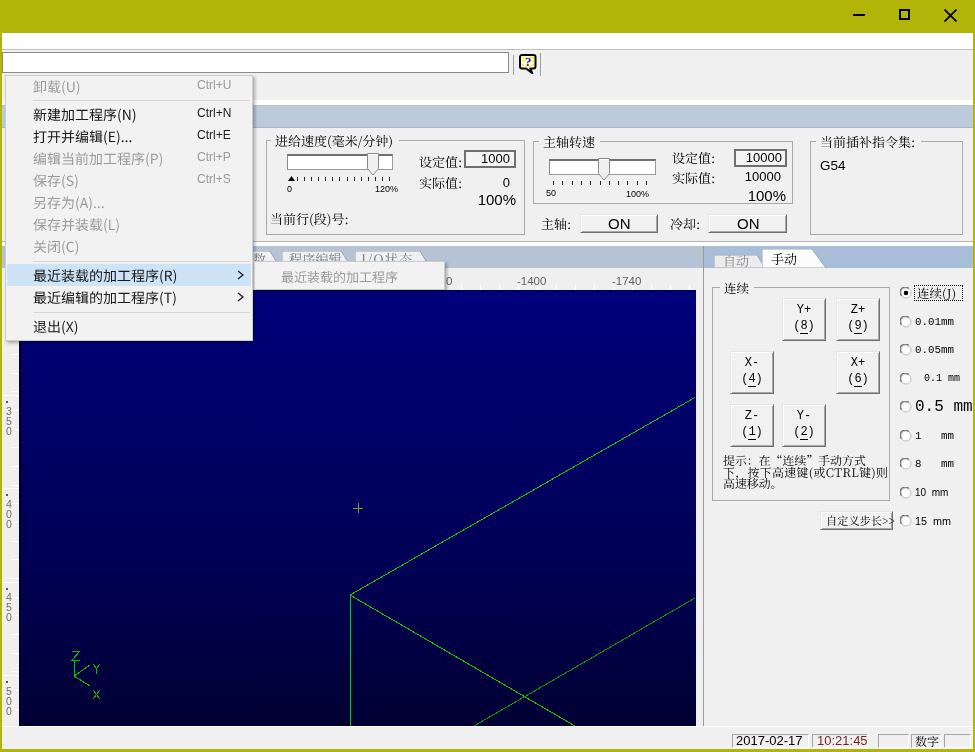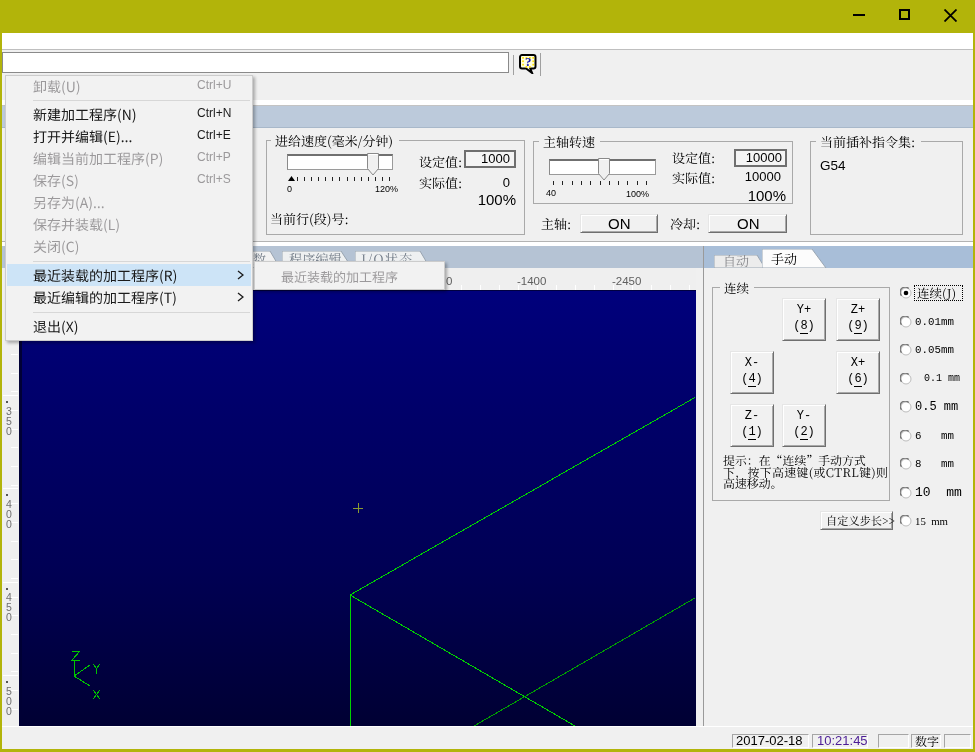--- a/index.html
+++ b/index.html
@@ -101,21 +101,21 @@
 <div style="position:absolute;left:562px;top:181px;width:1px;height:4px;background:#222"></div>
 <div style="position:absolute;left:572px;top:181px;width:1px;height:4px;background:#222"></div>
 <div style="position:absolute;left:581px;top:181px;width:1px;height:4px;background:#222"></div>
 <div style="position:absolute;left:590px;top:181px;width:1px;height:4px;background:#222"></div>
 <div style="position:absolute;left:600px;top:181px;width:1px;height:4px;background:#222"></div>
 <div style="position:absolute;left:609px;top:181px;width:1px;height:4px;background:#222"></div>
 <div style="position:absolute;left:618px;top:181px;width:1px;height:4px;background:#222"></div>
 <div style="position:absolute;left:627px;top:181px;width:1px;height:4px;background:#222"></div>
 <div style="position:absolute;left:637px;top:181px;width:1px;height:4px;background:#222"></div>
 <div style="position:absolute;left:646px;top:181px;width:1px;height:4px;background:#222"></div>
-<div style="position:absolute;left:546px;top:187.0px;font-family:'Liberation Sans',sans-serif;font-size:9px;line-height:12.959999999999999px;color:#000;white-space:pre;">40</div>
+<div style="position:absolute;left:546px;top:187.0px;font-family:'Liberation Sans',sans-serif;font-size:9px;line-height:12.959999999999999px;color:#000;white-space:pre;">50</div>
 <div style="position:absolute;right:326px;top:187.5px;font-family:'Liberation Sans',sans-serif;font-size:9px;line-height:12.959999999999999px;color:#000;white-space:pre;">100%</div>
 <div style="position:absolute;left:672.0px;top:150.3px;width:45px;">
       <svg width="45" height="18" viewBox="0 0 45 18" style="display:block;overflow:visible">
         <path transform="translate(0,13)" d="M9.2 -10.0 9.7 -10.5 10.6 -9.7Q10.5 -9.6 10.2 -9.5V-6.9Q10.2 -6.7 10.2 -6.7Q10.2 -6.7 10.4 -6.7H11.0Q11.2 -6.7 11.3 -6.7Q11.5 -6.7 11.6 -6.7Q11.6 -6.7 11.7 -6.7Q11.7 -6.7 11.7 -6.7Q11.8 -6.7 11.9 -6.7Q11.9 -6.7 12.0 -6.7H12.1L12.1 -6.7Q12.4 -6.6 12.4 -6.6Q12.5 -6.5 12.5 -6.4Q12.5 -6.2 12.4 -6.1Q12.3 -6.0 11.9 -5.9Q11.6 -5.9 10.9 -5.9H10.2Q9.8 -5.9 9.6 -5.9Q9.5 -6.0 9.4 -6.2Q9.3 -6.3 9.3 -6.6V-10.0ZM9.7 -10.0V-9.7H6.3V-10.0ZM5.9 -10.2V-10.5L6.9 -10.0H6.7V-9.0Q6.7 -8.5 6.6 -8.0Q6.5 -7.5 6.3 -7.0Q6.0 -6.5 5.5 -6.0Q4.9 -5.5 4.0 -5.2L3.9 -5.3Q4.7 -5.9 5.2 -6.5Q5.6 -7.1 5.7 -7.7Q5.9 -8.4 5.9 -9.0V-10.0ZM5.7 -5.1Q6.1 -4.0 6.7 -3.1Q7.4 -2.2 8.3 -1.6Q9.1 -1.0 10.3 -0.6Q11.4 -0.2 12.7 0.1L12.7 0.2Q12.4 0.3 12.2 0.4Q11.9 0.6 11.8 1.0Q10.6 0.6 9.6 0.1Q8.5 -0.4 7.7 -1.1Q6.9 -1.8 6.4 -2.7Q5.8 -3.7 5.5 -5.0ZM10.1 -5.1 10.6 -5.7 11.6 -4.8Q11.5 -4.7 11.4 -4.7Q11.3 -4.6 11.0 -4.6Q10.4 -3.2 9.4 -2.1Q8.4 -1.0 6.9 -0.2Q5.4 0.6 3.4 1.0L3.3 0.8Q6.0 -0.0 7.7 -1.5Q9.5 -3.0 10.2 -5.1ZM10.7 -5.1V-4.8H4.8L4.6 -5.1ZM1.9 -0.7Q2.2 -0.9 2.7 -1.2Q3.2 -1.5 3.8 -1.9Q4.5 -2.3 5.1 -2.7L5.2 -2.6Q4.9 -2.3 4.5 -1.9Q4.1 -1.4 3.5 -0.9Q3.0 -0.4 2.4 0.1ZM2.8 -6.9 3.0 -6.8V-0.7L2.3 -0.5L2.7 -0.8Q2.7 -0.5 2.7 -0.3Q2.6 -0.1 2.5 0.1Q2.4 0.2 2.3 0.3L1.7 -0.8Q2.1 -0.9 2.1 -1.0Q2.2 -1.1 2.2 -1.3V-6.9ZM2.2 -7.4 2.7 -7.9 3.5 -7.1Q3.5 -7.1 3.3 -7.0Q3.2 -6.9 2.9 -6.9L3.0 -7.0V-6.4H2.2V-7.4ZM1.4 -10.8Q2.2 -10.5 2.7 -10.2Q3.2 -9.9 3.4 -9.6Q3.7 -9.2 3.8 -9.0Q3.8 -8.7 3.7 -8.5Q3.7 -8.3 3.5 -8.3Q3.3 -8.2 3.1 -8.3Q2.9 -8.7 2.6 -9.2Q2.3 -9.6 2.0 -10.0Q1.6 -10.4 1.3 -10.7ZM2.8 -7.4V-7.0H0.7L0.5 -7.4Z M23.9 -8.9 24.4 -9.4 25.5 -8.4Q25.4 -8.4 25.3 -8.3Q25.2 -8.3 25.0 -8.3Q24.7 -8.0 24.3 -7.6Q23.9 -7.3 23.5 -7.0L23.4 -7.1Q23.5 -7.3 23.6 -7.7Q23.7 -8.0 23.8 -8.3Q23.9 -8.6 24.0 -8.9ZM15.2 -9.5Q15.4 -8.8 15.4 -8.3Q15.3 -7.7 15.1 -7.4Q14.9 -7.0 14.6 -6.8Q14.5 -6.7 14.3 -6.7Q14.1 -6.6 13.9 -6.7Q13.7 -6.8 13.7 -6.9Q13.6 -7.2 13.7 -7.3Q13.8 -7.5 14.0 -7.7Q14.3 -7.8 14.5 -8.1Q14.7 -8.4 14.9 -8.7Q15.0 -9.1 15.0 -9.5ZM24.3 -8.9V-8.5H15.0V-8.9ZM18.7 -10.9Q19.3 -10.8 19.7 -10.5Q20.1 -10.3 20.3 -10.0Q20.4 -9.8 20.4 -9.5Q20.4 -9.3 20.3 -9.2Q20.2 -9.0 20.0 -9.0Q19.8 -8.9 19.5 -9.1Q19.5 -9.6 19.2 -10.0Q18.9 -10.5 18.5 -10.8ZM17.6 -4.7Q17.5 -4.5 17.4 -4.5Q17.3 -4.4 17.1 -4.4Q16.9 -3.4 16.5 -2.4Q16.1 -1.4 15.4 -0.5Q14.7 0.4 13.6 1.0L13.5 0.9Q14.3 0.2 14.9 -0.8Q15.5 -1.8 15.8 -2.9Q16.1 -3.9 16.2 -4.9ZM16.4 -3.2Q16.8 -2.2 17.3 -1.6Q17.8 -1.0 18.5 -0.6Q19.2 -0.3 20.1 -0.2Q21.0 -0.1 22.2 -0.1Q22.5 -0.1 22.9 -0.1Q23.4 -0.1 23.8 -0.1Q24.3 -0.1 24.8 -0.1Q25.2 -0.1 25.5 -0.1V0.1Q25.3 0.1 25.1 0.3Q25.0 0.5 25.0 0.8Q24.8 0.8 24.4 0.8Q24.0 0.8 23.6 0.8Q23.2 0.8 22.8 0.8Q22.4 0.8 22.2 0.8Q20.9 0.8 20.0 0.6Q19.1 0.4 18.3 0.0Q17.6 -0.4 17.1 -1.1Q16.6 -1.9 16.2 -3.1ZM22.8 -4.6Q22.8 -4.6 22.9 -4.5Q23.0 -4.4 23.2 -4.3Q23.4 -4.1 23.6 -4.0Q23.8 -3.8 23.9 -3.7Q23.9 -3.4 23.6 -3.4H19.5V-3.8H22.2ZM19.9 -6.6V0.2L19.1 -0.0V-6.6ZM22.9 -7.3Q22.9 -7.3 23.0 -7.2Q23.1 -7.2 23.3 -7.0Q23.4 -6.9 23.6 -6.7Q23.8 -6.6 24.0 -6.4Q24.0 -6.2 23.7 -6.2H15.2L15.1 -6.6H22.2Z M30.6 -10.5Q30.6 -10.4 30.4 -10.3Q30.3 -10.2 30.1 -10.2Q29.7 -9.0 29.1 -7.9Q28.6 -6.8 27.9 -5.8Q27.3 -4.9 26.5 -4.2L26.3 -4.3Q26.9 -5.1 27.4 -6.2Q28.0 -7.2 28.4 -8.4Q28.9 -9.7 29.2 -10.9ZM29.4 -7.2Q29.3 -7.1 29.2 -7.1Q29.1 -7.0 29.0 -7.0V0.7Q29.0 0.7 28.8 0.8Q28.7 0.9 28.6 0.9Q28.4 1.0 28.3 1.0H28.1V-7.0L28.5 -7.6ZM31.1 -7.8 32.1 -7.4H35.9L36.4 -8.0L37.5 -7.1Q37.4 -7.1 37.3 -7.0Q37.2 -6.9 36.9 -6.9V0.3H36.1V-7.0H31.9V0.3H31.1V-7.4ZM37.7 -0.6Q37.7 -0.6 37.8 -0.5Q38.0 -0.3 38.2 -0.1Q38.5 0.1 38.7 0.3Q38.6 0.5 38.3 0.5H29.6L29.5 0.1H37.1ZM34.8 -10.8Q34.8 -10.6 34.7 -10.5Q34.6 -10.5 34.4 -10.4Q34.4 -9.9 34.3 -9.4Q34.3 -8.8 34.2 -8.2Q34.2 -7.7 34.1 -7.2H33.4Q33.4 -7.7 33.5 -8.3Q33.5 -8.9 33.5 -9.6Q33.5 -10.3 33.5 -10.9ZM36.5 -2.0V-1.6H31.5V-2.0ZM36.5 -3.8V-3.4H31.5V-3.8ZM36.6 -5.6V-5.2H31.5V-5.6ZM37.2 -10.0Q37.2 -10.0 37.3 -9.9Q37.4 -9.8 37.6 -9.7Q37.8 -9.5 37.9 -9.4Q38.1 -9.2 38.3 -9.0Q38.3 -8.8 38.0 -8.8H30.2L30.1 -9.2H36.5Z M41.1 0.2Q40.8 0.2 40.5 -0.0Q40.3 -0.3 40.3 -0.6Q40.3 -0.9 40.5 -1.2Q40.8 -1.4 41.1 -1.4Q41.5 -1.4 41.7 -1.2Q41.9 -0.9 41.9 -0.6Q41.9 -0.3 41.7 -0.0Q41.5 0.2 41.1 0.2ZM41.1 -5.0Q40.8 -5.0 40.5 -5.2Q40.3 -5.4 40.3 -5.8Q40.3 -6.1 40.5 -6.3Q40.8 -6.5 41.1 -6.5Q41.5 -6.5 41.7 -6.3Q41.9 -6.1 41.9 -5.8Q41.9 -5.4 41.7 -5.2Q41.5 -5.0 41.1 -5.0Z" fill="#000"></path>
       </svg>
     </div>
 <div style="position:absolute;left:734px;top:149px;width:53px;height:18px;background:#f4f4f4;border:2px solid #6f6f6f"></div>
 <div style="position:absolute;right:193px;top:148.6px;font-family:'Liberation Sans',sans-serif;font-size:13px;line-height:18.72px;color:#000;white-space:pre;">10000</div>
 <div style="position:absolute;left:672.0px;top:169.8px;width:45px;">
       <svg width="45" height="18" viewBox="0 0 45 18" style="display:block;overflow:visible">
@@ -183,21 +183,21 @@
 <div style="position:absolute;left:556px;top:285px;width:1px;height:5px;background:#ffffff"></div>
 <div style="position:absolute;left:575px;top:285px;width:1px;height:5px;background:#ffffff"></div>
 <div style="position:absolute;left:594px;top:285px;width:1px;height:5px;background:#ffffff"></div>
 <div style="position:absolute;left:613px;top:285px;width:1px;height:5px;background:#ffffff"></div>
 <div style="position:absolute;left:632px;top:285px;width:1px;height:5px;background:#ffffff"></div>
 <div style="position:absolute;left:651px;top:285px;width:1px;height:5px;background:#ffffff"></div>
 <div style="position:absolute;left:670px;top:285px;width:1px;height:5px;background:#ffffff"></div>
 <div style="position:absolute;left:689px;top:285px;width:1px;height:5px;background:#ffffff"></div>
 <div style="position:absolute;left:446px;top:272.7px;font-family:'Liberation Sans',sans-serif;font-size:11.5px;line-height:16.56px;color:#5f5f5f;white-space:pre;">0</div>
 <div style="position:absolute;left:517px;top:272.7px;font-family:'Liberation Sans',sans-serif;font-size:11.5px;line-height:16.56px;color:#5f5f5f;white-space:pre;">-1400</div>
-<div style="position:absolute;left:612px;top:272.7px;font-family:'Liberation Sans',sans-serif;font-size:11.5px;line-height:16.56px;color:#5f5f5f;white-space:pre;">-2450</div>
+<div style="position:absolute;left:612px;top:272.7px;font-family:'Liberation Sans',sans-serif;font-size:11.5px;line-height:16.56px;color:#5f5f5f;white-space:pre;">-1740</div>
 <div style="position:absolute;left:19px;top:290px;width:677px;height:436px;background:linear-gradient(180deg,#00007c 0%,#000068 30%,#000055 63%,#000033 100%)"></div>
 <div style="position:absolute;left:19px;top:290px;width:3px;height:436px;background:#000035"></div>
 <div style="position:absolute;left:19px;top:290px;width:677px;height:1px;background:#000040"></div>
 <svg style="position:absolute;left:19px;top:290px" width="677" height="436" viewBox="0 0 677 436">
 <g fill="none" shape-rendering="crispEdges">
 <path d="M331,305 L331,436" stroke="#00d200" stroke-width="1"></path>
 <path d="M331,305 L676,107.5" stroke="#00d200" stroke-width="1"></path>
 <path d="M331,305 L556,436" stroke="#00d200" stroke-width="1"></path>
 <path d="M455,436 L676,308" stroke="#00a000" stroke-width="1"></path>
 <path d="M334,218 h10 M339,213 v10" stroke="#8a9a30" stroke-width="1"></path>
@@ -340,51 +340,51 @@
 <circle cx="6" cy="6" r="5" fill="#fff" stroke="#bcbcbc" stroke-width="1"></circle>
 <path d="M1.6,8.8 A5,5 0 0 1 8.8,1.6" fill="none" stroke="#787878" stroke-width="1.4"></path>
 
 </svg>
 <div style="position:absolute;left:924px;top:371.5px;font-family:'Liberation Mono',monospace;font-size:10px;line-height:14px;color:#000;white-space:pre">0.1 mm</div>
 <svg style="position:absolute;left:900px;top:401px" width="12" height="12" viewBox="0 0 12 12">
 <circle cx="6" cy="6" r="5" fill="#fff" stroke="#bcbcbc" stroke-width="1"></circle>
 <path d="M1.6,8.8 A5,5 0 0 1 8.8,1.6" fill="none" stroke="#787878" stroke-width="1.4"></path>
 
 </svg>
-<div style="position:absolute;left:915px;top:400.0px;font-family:'Liberation Mono',monospace;font-size:12px;line-height:14px;color:#000;white-space:pre">0.5 mm</div>
+<div style="position:absolute;left:915px;top:400.0px;font-family:'Liberation Mono',monospace;font-size:16px;line-height:14px;color:#000;white-space:pre">0.5 mm</div>
 <svg style="position:absolute;left:900px;top:429.5px" width="12" height="12" viewBox="0 0 12 12">
 <circle cx="6" cy="6" r="5" fill="#fff" stroke="#bcbcbc" stroke-width="1"></circle>
 <path d="M1.6,8.8 A5,5 0 0 1 8.8,1.6" fill="none" stroke="#787878" stroke-width="1.4"></path>
 
 </svg>
-<div style="position:absolute;left:915px;top:428.5px;font-family:'Liberation Mono',monospace;font-size:10.8px;line-height:14px;color:#000;white-space:pre">6   mm</div>
+<div style="position:absolute;left:915px;top:428.5px;font-family:'Liberation Mono',monospace;font-size:10.8px;line-height:14px;color:#000;white-space:pre">1   mm</div>
 <svg style="position:absolute;left:900px;top:458px" width="12" height="12" viewBox="0 0 12 12">
 <circle cx="6" cy="6" r="5" fill="#fff" stroke="#bcbcbc" stroke-width="1"></circle>
 <path d="M1.6,8.8 A5,5 0 0 1 8.8,1.6" fill="none" stroke="#787878" stroke-width="1.4"></path>
 
 </svg>
 <div style="position:absolute;left:915px;top:457.0px;font-family:'Liberation Mono',monospace;font-size:10.8px;line-height:14px;color:#000;white-space:pre">8   mm</div>
 <svg style="position:absolute;left:900px;top:486.5px" width="12" height="12" viewBox="0 0 12 12">
 <circle cx="6" cy="6" r="5" fill="#fff" stroke="#bcbcbc" stroke-width="1"></circle>
 <path d="M1.6,8.8 A5,5 0 0 1 8.8,1.6" fill="none" stroke="#787878" stroke-width="1.4"></path>
 
 </svg>
-<div style="position:absolute;left:915px;top:485.5px;font-family:Liberation Mono, monospace;font-size:13px;line-height:14px;color:#000;white-space:pre">10  mm</div>
+<div style="position:absolute;left:915px;top:485.5px;font-family:Liberation Sans, sans-serif;font-size:10px;line-height:14px;color:#000;white-space:pre">10  mm</div>
 <svg style="position:absolute;left:900px;top:515px" width="12" height="12" viewBox="0 0 12 12">
 <circle cx="6" cy="6" r="5" fill="#fff" stroke="#bcbcbc" stroke-width="1"></circle>
 <path d="M1.6,8.8 A5,5 0 0 1 8.8,1.6" fill="none" stroke="#787878" stroke-width="1.4"></path>
 
 </svg>
-<div style="position:absolute;left:915px;top:514.0px;font-family:Liberation Serif, serif;font-size:10.8px;line-height:14px;color:#000;white-space:pre">15  mm</div>
+<div style="position:absolute;left:915px;top:514.0px;font-family:Liberation Sans, sans-serif;font-size:10.8px;line-height:14px;color:#000;white-space:pre">15  mm</div>
 <div style="position:absolute;left:2px;top:726px;width:971px;height:1px;background:#ffffff"></div>
 <div style="position:absolute;left:2px;top:727px;width:971px;height:22px;background:#f0f0f0"></div>
 <div style="position:absolute;left:732px;top:734px;width:77px;height:14px;background:#f0f0f0;border:1px solid;border-color:#a5a5a5 #fff #fff #a5a5a5"></div>
-<div style="position:absolute;left:736px;top:731.6px;font-family:'Liberation Sans',sans-serif;font-size:13px;line-height:18.72px;color:#000;white-space:pre;">2017-02-18</div>
+<div style="position:absolute;left:736px;top:731.6px;font-family:'Liberation Sans',sans-serif;font-size:13px;line-height:18.72px;color:#000;white-space:pre;">2017-02-17</div>
 <div style="position:absolute;left:812px;top:734px;width:56px;height:14px;background:#f0f0f0;border:1px solid;border-color:#a5a5a5 #fff #fff #a5a5a5"></div>
-<div style="position:absolute;left:817px;top:731.6px;font-family:'Liberation Sans',sans-serif;font-size:13px;line-height:18.72px;color:#4c1d95;white-space:pre;">10:21:45</div>
+<div style="position:absolute;left:817px;top:731.6px;font-family:'Liberation Sans',sans-serif;font-size:13px;line-height:18.72px;color:#7f1d1d;white-space:pre;">10:21:45</div>
 <div style="position:absolute;left:878px;top:734px;width:31px;height:14px;background:#f0f0f0;border:1px solid;border-color:#a5a5a5 #fff #fff #a5a5a5"></div>
 <div style="position:absolute;left:911px;top:734px;width:30px;height:14px;background:#f0f0f0;border:1px solid;border-color:#a5a5a5 #fff #fff #a5a5a5"></div>
 <div style="position:absolute;left:915.0px;top:733.9px;width:25px;">
       <svg width="25" height="17" viewBox="0 0 25 17" style="display:block;overflow:visible">
         <path transform="translate(0,12)" d="M5.3 -3.5V-3.2H0.6L0.5 -3.5ZM4.9 -3.5 5.4 -4.0 6.2 -3.2Q6.0 -3.1 5.7 -3.1Q5.3 -2.1 4.7 -1.3Q4.1 -0.5 3.1 0.1Q2.1 0.6 0.7 0.9L0.6 0.7Q2.6 0.1 3.6 -0.9Q4.6 -1.9 5.0 -3.5ZM1.3 -1.9Q2.3 -1.8 3.1 -1.6Q3.8 -1.5 4.3 -1.3Q4.8 -1.1 5.0 -0.9Q5.3 -0.6 5.4 -0.4Q5.5 -0.2 5.5 -0.1Q5.5 0.1 5.3 0.1Q5.2 0.2 5.0 0.1Q4.7 -0.2 4.3 -0.5Q3.8 -0.8 3.3 -1.0Q2.8 -1.2 2.2 -1.4Q1.7 -1.6 1.2 -1.7ZM1.2 -1.7Q1.4 -1.9 1.6 -2.3Q1.9 -2.8 2.1 -3.2Q2.4 -3.7 2.6 -4.1Q2.8 -4.5 2.9 -4.7L4.0 -4.4Q3.9 -4.3 3.8 -4.2Q3.7 -4.1 3.3 -4.2L3.6 -4.3Q3.4 -4.0 3.1 -3.5Q2.9 -3.0 2.6 -2.5Q2.2 -2.0 2.0 -1.6ZM10.7 -8.0Q10.7 -8.0 10.8 -8.0Q10.9 -7.9 11.0 -7.8Q11.2 -7.6 11.4 -7.5Q11.5 -7.3 11.7 -7.2Q11.6 -7.0 11.4 -7.0H7.2V-7.3H10.1ZM8.8 -9.7Q8.8 -9.6 8.6 -9.5Q8.5 -9.5 8.3 -9.5Q8.0 -7.9 7.4 -6.5Q6.9 -5.1 6.1 -4.2L5.9 -4.3Q6.3 -5.0 6.6 -5.9Q6.9 -6.9 7.1 -7.9Q7.4 -9.0 7.5 -10.0ZM10.6 -7.3Q10.5 -5.9 10.1 -4.6Q9.8 -3.3 9.2 -2.3Q8.6 -1.3 7.6 -0.5Q6.6 0.3 5.1 0.9L5.0 0.8Q6.2 0.1 7.1 -0.8Q8.0 -1.6 8.5 -2.6Q9.1 -3.6 9.3 -4.8Q9.6 -6.0 9.7 -7.3ZM7.1 -7.1Q7.4 -5.5 7.9 -4.1Q8.5 -2.7 9.4 -1.6Q10.3 -0.5 11.7 0.2L11.6 0.4Q11.4 0.4 11.2 0.5Q11.0 0.7 10.9 0.9Q9.6 0.1 8.9 -1.1Q8.1 -2.2 7.6 -3.7Q7.2 -5.1 7.0 -6.8ZM6.1 -9.3Q6.0 -9.2 5.9 -9.1Q5.8 -9.1 5.6 -9.1Q5.4 -8.7 5.1 -8.4Q4.7 -8.0 4.5 -7.8L4.3 -7.9Q4.4 -8.2 4.6 -8.7Q4.8 -9.2 5.0 -9.7ZM1.2 -9.6Q1.7 -9.4 2.0 -9.1Q2.3 -8.9 2.4 -8.7Q2.5 -8.4 2.5 -8.2Q2.5 -8.1 2.4 -7.9Q2.3 -7.8 2.2 -7.8Q2.0 -7.8 1.8 -7.9Q1.8 -8.3 1.6 -8.8Q1.3 -9.2 1.0 -9.5ZM3.7 -7.0Q4.4 -6.8 4.9 -6.6Q5.3 -6.3 5.5 -6.1Q5.8 -5.8 5.8 -5.6Q5.9 -5.4 5.8 -5.2Q5.8 -5.0 5.6 -5.0Q5.5 -5.0 5.2 -5.1Q5.1 -5.4 4.8 -5.7Q4.6 -6.1 4.2 -6.4Q3.9 -6.7 3.6 -6.9ZM3.7 -7.4Q3.2 -6.5 2.4 -5.7Q1.6 -5.0 0.5 -4.5L0.4 -4.7Q1.2 -5.2 1.9 -6.0Q2.5 -6.7 2.9 -7.6H3.7ZM4.2 -9.9Q4.2 -9.8 4.1 -9.7Q4.0 -9.6 3.8 -9.6V-5.0Q3.8 -4.9 3.7 -4.9Q3.6 -4.8 3.5 -4.7Q3.4 -4.7 3.2 -4.7H3.1V-10.1ZM5.7 -8.2Q5.7 -8.2 5.9 -8.1Q6.0 -8.0 6.2 -7.8Q6.5 -7.6 6.6 -7.4Q6.6 -7.2 6.3 -7.2H0.7L0.6 -7.6H5.2Z M22.0 -8.2 22.6 -8.7 23.5 -7.8Q23.5 -7.7 23.3 -7.7Q23.2 -7.7 23.0 -7.7Q22.8 -7.4 22.4 -7.0Q22.0 -6.6 21.6 -6.3L21.4 -6.4Q21.6 -6.7 21.7 -7.0Q21.8 -7.3 22.0 -7.6Q22.1 -7.9 22.2 -8.2ZM14.0 -8.8Q14.2 -8.1 14.2 -7.6Q14.1 -7.1 14.0 -6.8Q13.8 -6.4 13.5 -6.3Q13.4 -6.2 13.2 -6.1Q13.0 -6.1 12.8 -6.2Q12.7 -6.2 12.6 -6.4Q12.5 -6.6 12.6 -6.8Q12.7 -6.9 12.9 -7.1Q13.2 -7.2 13.4 -7.4Q13.6 -7.7 13.7 -8.0Q13.9 -8.4 13.8 -8.8ZM22.4 -8.2V-7.8H13.9V-8.2ZM17.2 -10.1Q17.8 -9.9 18.2 -9.7Q18.5 -9.5 18.7 -9.3Q18.9 -9.0 18.9 -8.8Q18.9 -8.6 18.7 -8.4Q18.6 -8.3 18.4 -8.3Q18.3 -8.3 18.0 -8.4Q18.0 -8.8 17.7 -9.3Q17.4 -9.7 17.1 -10.0ZM20.0 -6.4 20.5 -7.0 21.4 -6.1Q21.4 -6.0 21.3 -6.0Q21.1 -6.0 21.0 -6.0Q20.4 -5.6 19.7 -5.2Q19.0 -4.8 18.2 -4.6H18.0Q18.4 -4.8 18.8 -5.1Q19.2 -5.5 19.6 -5.8Q19.9 -6.2 20.1 -6.4ZM18.8 -4.8Q18.8 -4.5 18.4 -4.5V-0.2Q18.4 0.1 18.3 0.3Q18.2 0.6 17.9 0.7Q17.6 0.9 17.0 0.9Q17.0 0.7 16.9 0.6Q16.9 0.5 16.7 0.4Q16.5 0.3 16.3 0.2Q16.0 0.1 15.5 0.1V-0.1Q15.5 -0.1 15.8 -0.1Q16.0 -0.1 16.3 -0.1Q16.6 -0.0 16.9 -0.0Q17.2 -0.0 17.3 -0.0Q17.5 -0.0 17.5 -0.1Q17.6 -0.1 17.6 -0.3V-4.9ZM22.4 -4.2Q22.4 -4.2 22.5 -4.1Q22.6 -4.0 22.7 -3.9Q22.9 -3.7 23.1 -3.6Q23.3 -3.4 23.4 -3.3Q23.4 -3.1 23.1 -3.1H12.7L12.6 -3.4H21.8ZM20.5 -6.4V-6.1H14.7L14.6 -6.4Z" fill="#000"></path>
       </svg>
     </div>
 <div style="position:absolute;left:944px;top:734px;width:27px;height:14px;background:#f0f0f0;border:1px solid;border-color:#a5a5a5 #fff #fff #a5a5a5"></div>
 <div style="position:absolute;left:5px;top:75px;width:248px;height:266px;background:#f2f2f2;border:1px solid #cccccc;box-shadow:2px 2px 3px rgba(0,0,0,0.3)"></div>
 <div style="position:absolute;left:7px;top:264px;width:244px;height:22px;background:#cde4f7"></div>

